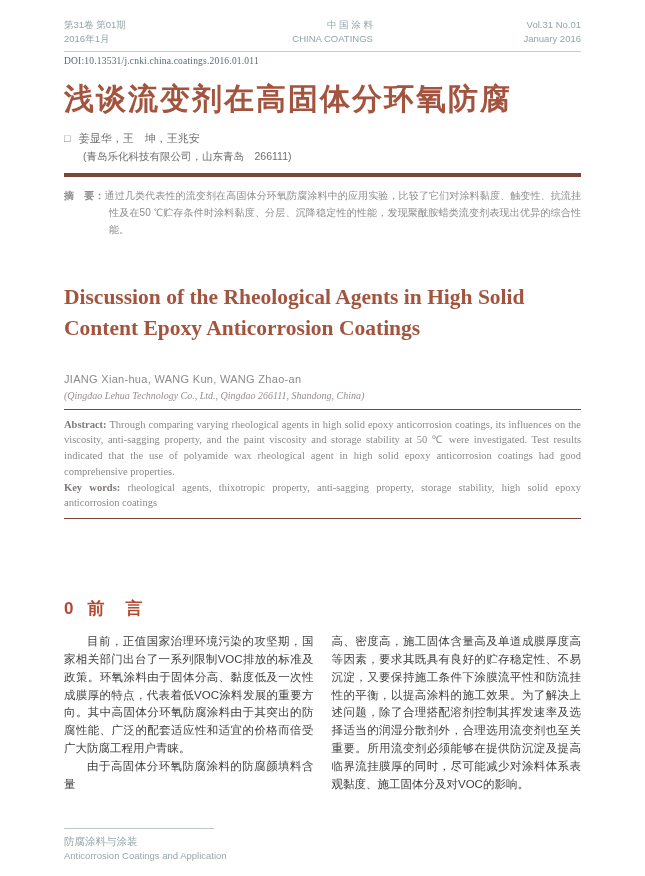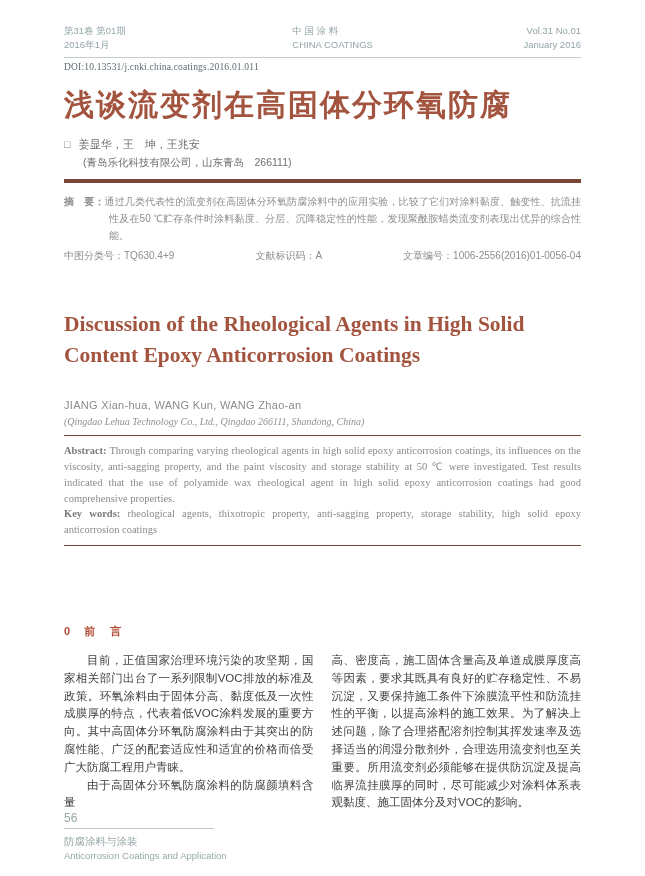--- a/index.html
+++ b/index.html
@@ -1,31 +1,31 @@
 <!DOCTYPE html>
 <html><head>
 <meta charset="utf-8">
 <style>
   * { margin:0; padding:0; box-sizing:border-box; }
   html,body { background:#e8e8e8; }
   .page {
     width:645px; height:876px; margin:0 auto; background:#ffffff;
     position:relative; overflow:hidden;
-    padding:24px 64px 0 64px;
+    padding:18px 64px 0 64px;
     font-family:"Liberation Sans", sans-serif;
     color:#404040;
   }
   
   .jheader {
     display:flex; justify-content:space-between; align-items:flex-start;
     font-size:9.5px; line-height:1.45; color:#93a4a9;
     border-bottom:1.5px solid #c3ccce; padding-bottom:5px;
   }
   .jheader .col { white-space:nowrap; }
-  .jheader .center { text-align:left;margin-left:16px; }
+  .jheader .center { text-align:right;margin-left:16px; }
   .jheader .right { text-align:right; }
   .doi {
     margin-top:4px; font-family:"Liberation Serif", serif;
     font-size:9.5px; color:#5a6b70; letter-spacing:0.2px;
   }
   
   .title-zh {
     margin-top:12px; font-size:30px; font-weight:bold; color:#a3543f;
     line-height:1.38; letter-spacing:2px;
   }
@@ -50,21 +50,21 @@
     font-size:10px; color:#948f8d;
   }
   .thin-rule { margin-top:8px; border-top:1px solid #7a4736; }
   .abs-en {
     margin:7px 0; font-family:"Liberation Serif", serif;
     font-size:10.5px; line-height:1.5; color:#8a8a8a; text-align:justify;
   }
   .abs-en b { color:#7e7a78; }
   
   .section-head {
-    margin-top:78px; font-size:11px; font-weight:bold; color:#b24a33; letter-spacing:2px;
+    margin-top:78px; font-size:17px; font-weight:bold; color:#b24a33; letter-spacing:2px;
   }
   .section-head .num { margin-right:14px; letter-spacing:0; }
   .cols { display:flex; gap:18px; margin-top:13px; }
   .col-body { flex:1 1 0; font-size:11.5px; line-height:1.55; color:#3f3f3f; text-align:justify; }
   .col-body p.ind { text-indent:2em; }
   
   .pfooter { position:absolute; left:64px; bottom:14px; color:#97a8a9; }
   .pfooter .pnum { font-size:12px; }
   .pfooter .frule { width:150px; border-top:1px solid #bcc7c8; margin:3px 0 5px 0; }
   .pfooter .fzh { font-size:10.5px; line-height:1.4; }
@@ -99,25 +99,20 @@
   <div class="authors-row">
     <span class="author-marker">□</span>
     <span>姜显华，王　坤，王兆安</span>
   </div>
   <div class="affiliation-zh">(青岛乐化科技有限公司，山东青岛　266111)</div>
 
   <div class="accent-bar"></div>
 
   <div class="abs-zh">
     <p class="hang"><b class="lbl">摘　要：</b><span>通过几类代表性的流变剂在高固体分环氧防腐涂料中的应用实验，比较了它们对涂料黏度、触变性、抗流挂性及在50 ℃贮存条件时涂料黏度、分层、沉降稳定性的性能，发现聚酰胺蜡类流变剂表现出优异的综合性能。</span></p>
-    <div class="clc-row">
-      <span><span>中图分类号：</span><span>TQ630.4+9</span></span>
-      <span><span>文献标识码：</span><span>A</span></span>
-      <span><span>文章编号：</span><span>1006-2556(2016)01-0056-04</span></span>
-    </div>
   </div>
 
   <h2 class="title-en">Discussion of the Rheological Agents in High Solid Content Epoxy Anticorrosion Coatings</h2>
   <div class="authors-en">JIANG Xian-hua, WANG Kun, WANG Zhao-an</div>
   <div class="affiliation-en">(Qingdao Lehua Technology Co., Ltd., Qingdao 266111, Shandong, China)</div>
 
   <div class="thin-rule"></div>
   <div class="abs-en">
     <p><b>Abstract:</b> <span>Through comparing varying rheological agents in high solid epoxy anticorrosion coatings, its influences on the viscosity, anti-sagging property, and the paint viscosity and storage stability at 50 ℃ were investigated. Test results indicated that the use of polyamide wax rheological agent in high solid epoxy anticorrosion coatings had good comprehensive properties.</span></p>
     <p><b>Key words:</b> <span>rheological agents, thixotropic property, anti-sagging property, storage stability, high solid epoxy anticorrosion coatings</span></p>
@@ -133,19 +128,18 @@
       <p class="ind">目前，正值国家治理环境污染的攻坚期，国家相关部门出台了一系列限制VOC排放的标准及政策。环氧涂料由于固体分高、黏度低及一次性成膜厚的特点，代表着低VOC涂料发展的重要方向。其中高固体分环氧防腐涂料由于其突出的防腐性能、广泛的配套适应性和适宜的价格而倍受广大防腐工程用户青睐。</p>
       <p class="ind">由于高固体分环氧防腐涂料的防腐颜填料含量</p>
 
     </div>
     <div class="col-body">
       <p>高、密度高，施工固体含量高及单道成膜厚度高等因素，要求其既具有良好的贮存稳定性、不易沉淀，又要保持施工条件下涂膜流平性和防流挂性的平衡，以提高涂料的施工效果。为了解决上述问题，除了合理搭配溶剂控制其挥发速率及选择适当的润湿分散剂外，合理选用流变剂也至关重要。所用流变剂必须能够在提供防沉淀及提高临界流挂膜厚的同时，尽可能减少对涂料体系表观黏度、施工固体分及对VOC的影响。</p>
     </div>
   </div>
 
   <div class="pfooter">
-    <div class="pnum">56</div>
     <div class="frule"></div>
     <div class="fzh">防腐涂料与涂装</div>
     <div class="fen">Anticorrosion Coatings and Application</div>
   </div>
 
 </div>
 
 </body></html>

